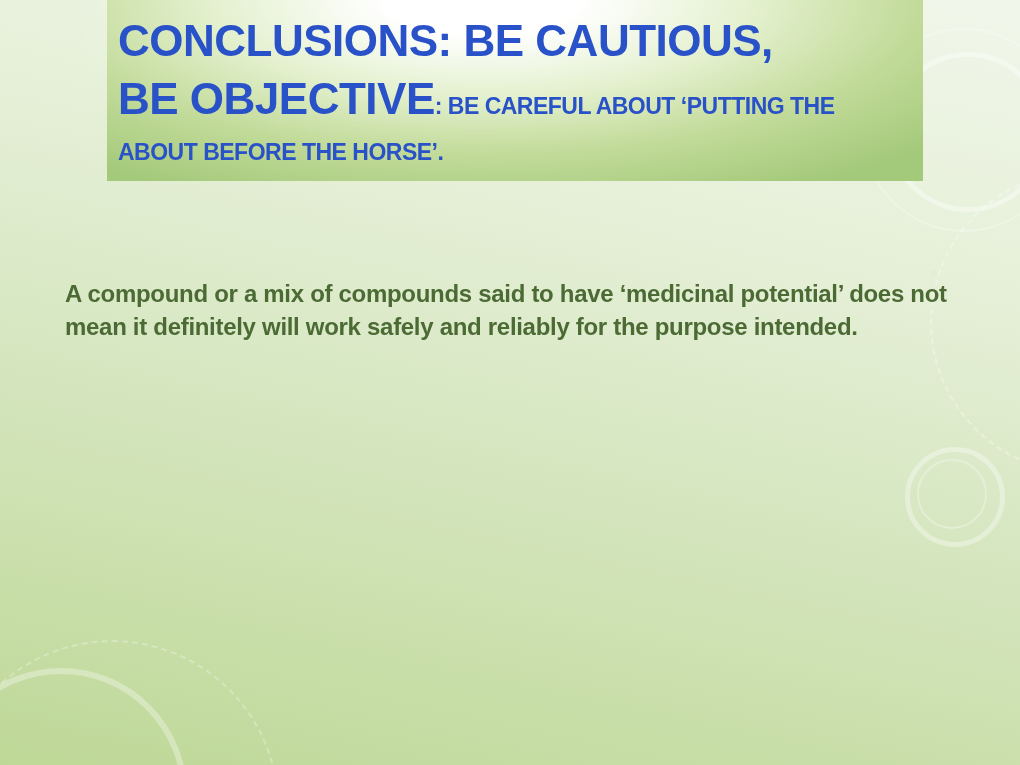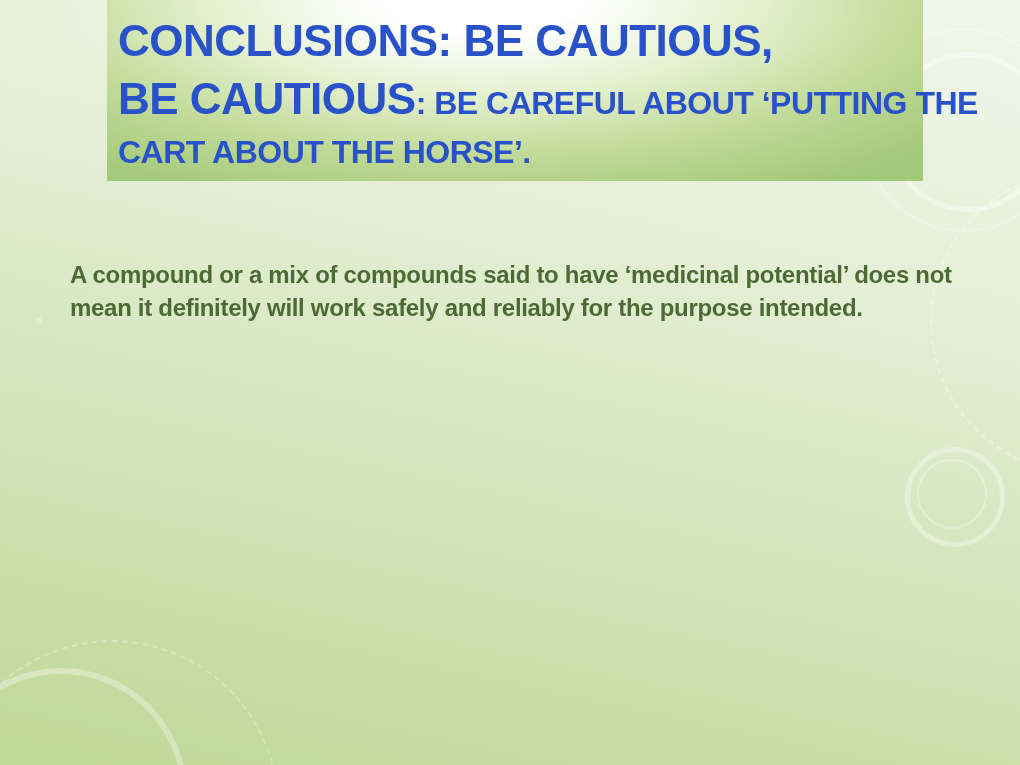--- a/index.html
+++ b/index.html
@@ -44,34 +44,35 @@
   }
   .title-text {
     margin: 0;
     padding: 12px 10px 0 11px;
     color: var(--title-text, #2a52c8);
     font-weight: bold;
     letter-spacing: -0.5px;
     line-height: 1.32;
   }
   .t-big   { font-size: 44px; line-height: 1.32; }
-  .t-small { font-size: 32px; line-height: 1.5; }
+  .t-small { font-size: 23px; line-height: 1.5; }
   .t-nowrap { white-space: nowrap; }
 
   
   .content {
     position: absolute;
     left: 35px;
     top: 258px;
     width: 930px;
   }
   .bullet {
     display: flex;
     align-items: flex-end;
     margin: 0 0 71px 0;
+    flex-direction: column;
   }
   .bullet-dot {
     flex: 0 0 auto;
     width: 7px;
     height: 7px;
     margin: 12px 28px 0 0;
     border-radius: 50%;
     background: #e3ecd4;
   }
   .bullet-text {
@@ -92,22 +93,22 @@
   <div class="deco deco-tr-2"></div>
   <div class="deco deco-r-dash"></div>
   <div class="deco deco-r-1"></div>
   <div class="deco deco-r-2"></div>
   <div class="deco deco-bl-1"></div>
   <div class="deco deco-bl-2"></div>
 
   <div class="title-box">
     <h1 class="title-text">
       <span class="t-big">CONCLUSIONS: BE CAUTIOUS,</span><br>
-      <span class="t-nowrap"><span class="t-big">BE CAUTIOUS</span><span class="t-small">: BE CAREFUL ABOUT ‘PUTTING THE</span></span><br>
-      <span class="t-small">CART ABOUT THE HORSE’.</span>
+      <span class="t-nowrap"><span class="t-big">BE OBJECTIVE</span><span class="t-small">: BE CAREFUL ABOUT ‘PUTTING THE</span></span><br>
+      <span class="t-small">ABOUT BEFORE THE HORSE’.</span>
     </h1>
   </div>
 
   <div class="content">
     <div class="bullet">
       <span class="bullet-dot"></span>
       <span class="bullet-text">A compound or a mix of compounds said to have ‘medicinal potential’ does not mean it definitely will work safely and reliably for the purpose intended.</span>
     </div>
   </div>
 

